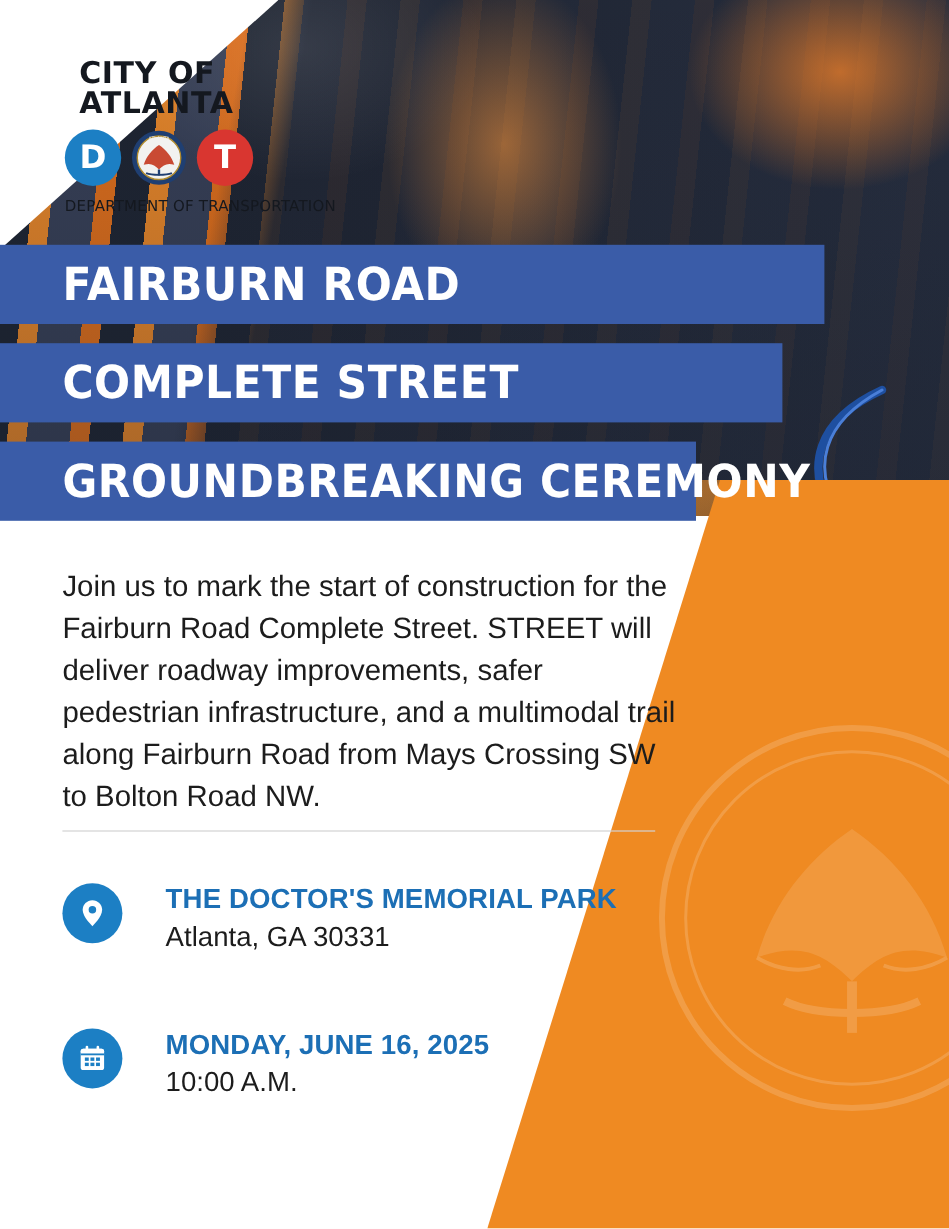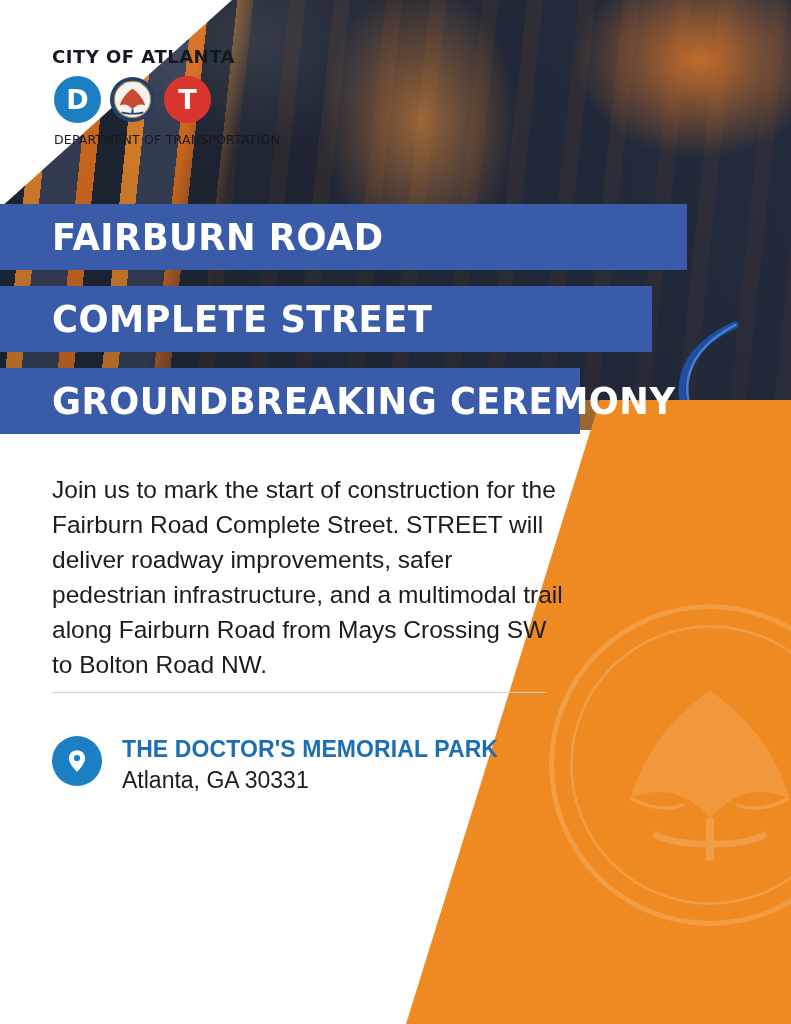--- a/index.html
+++ b/index.html
@@ -106,25 +106,25 @@
 
   
   .logo-block {
     position: absolute;
     left: 52px; top: 48px;
     width: 250px;
   }
   .logo-top-text {
     font-family: "DejaVu Sans", sans-serif;
     font-weight: bold;
-    font-size: 18px;
+    font-size: 25px;
     letter-spacing: 0.5px;
     color: #14181f;
     line-height: 1;
-    margin: 0 0 10px 0;
+    margin: 0 0 10px 14px;
   }
   .logo-marks {
     display: flex;
     align-items: center;
     gap: 8px;
     margin-left: 2px;
   }
   .badge {
     width: 47px; height: 47px;
     border-radius: 50%;
@@ -191,21 +191,21 @@
     width: 494px;
     height: 1px;
     background: #d3d3d3;
   }
 
   
   .info-row {
     position: absolute;
     display: flex;
     align-items: flex-start;
-    gap: 20px;
+    gap: 36px;
   }
   .info-row.loc { left: 52px; top: 736px; }
   .info-row.date { left: 52px; top: 857px; }
   .info-icon {
     width: 50px; height: 50px;
     border-radius: 50%;
     background: #1c7fc4;
     display: flex;
     align-items: center;
     justify-content: center;
@@ -292,14 +292,35 @@
         <path d="M12 2 C 7.9 2, 4.5 5.3, 4.5 9.4 C 4.5 15, 12 22, 12 22 C 12 22, 19.5 15, 19.5 9.4 C 19.5 5.3, 16.1 2, 12 2 Z" fill="#ffffff"></path>
         <circle cx="12" cy="9.3" r="2.9" fill="#1c7fc4"></circle>
       </svg>
     </div>
     <div>
       <div class="info-head">THE DOCTOR'S MEMORIAL PARK</div>
       <div class="info-line">Atlanta, GA 30331</div>
     </div>
   </div>
 
+  <div class="info-row date">
+    <div class="info-icon">
+      <svg width="26" height="26" viewBox="0 0 24 24">
+        <rect x="3" y="4.5" width="18" height="16.5" rx="2" fill="#ffffff"></rect>
+        <rect x="3" y="4.5" width="18" height="4.4" rx="2" fill="#ffffff"></rect>
+        <rect x="3" y="8.2" width="18" height="1.4" fill="#1c7fc4"></rect>
+        <rect x="6.2" y="11.3" width="3" height="2.6" fill="#1c7fc4"></rect>
+        <rect x="10.5" y="11.3" width="3" height="2.6" fill="#1c7fc4"></rect>
+        <rect x="14.8" y="11.3" width="3" height="2.6" fill="#1c7fc4"></rect>
+        <rect x="6.2" y="15.3" width="3" height="2.6" fill="#1c7fc4"></rect>
+        <rect x="10.5" y="15.3" width="3" height="2.6" fill="#1c7fc4"></rect>
+        <rect x="14.8" y="15.3" width="3" height="2.6" fill="#1c7fc4"></rect>
+        <rect x="6.8" y="2.2" width="2" height="4" rx="1" fill="#ffffff"></rect>
+        <rect x="15.2" y="2.2" width="2" height="4" rx="1" fill="#ffffff"></rect>
+      </svg>
+    </div>
+    <div>
+      <div class="info-head">MONDAY, JUNE 16, 2025</div>
+      <div class="info-line">10:00 A.M.</div>
+    </div>
+  </div>
 
 </div>
 
 </body></html>

